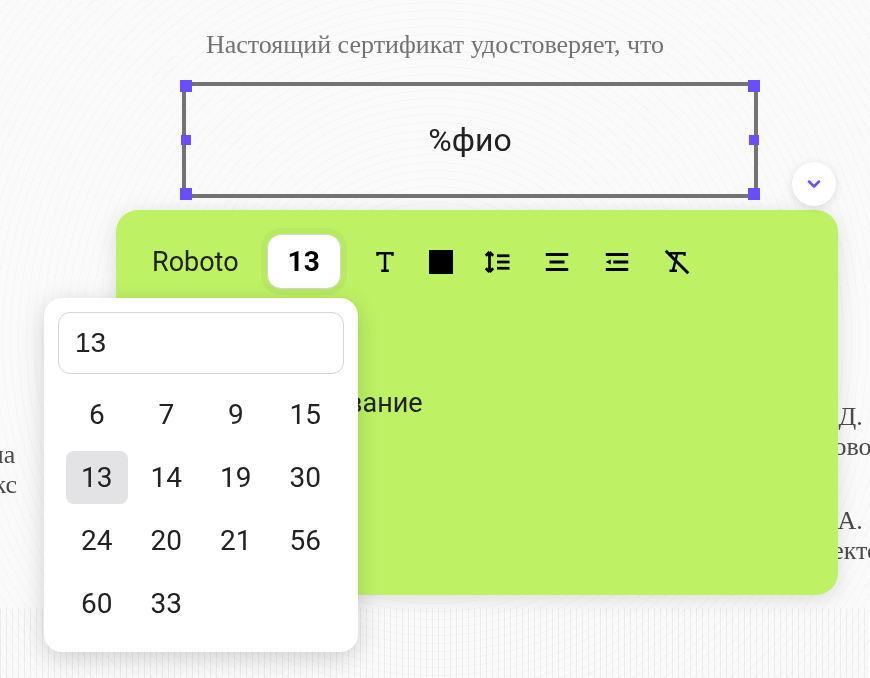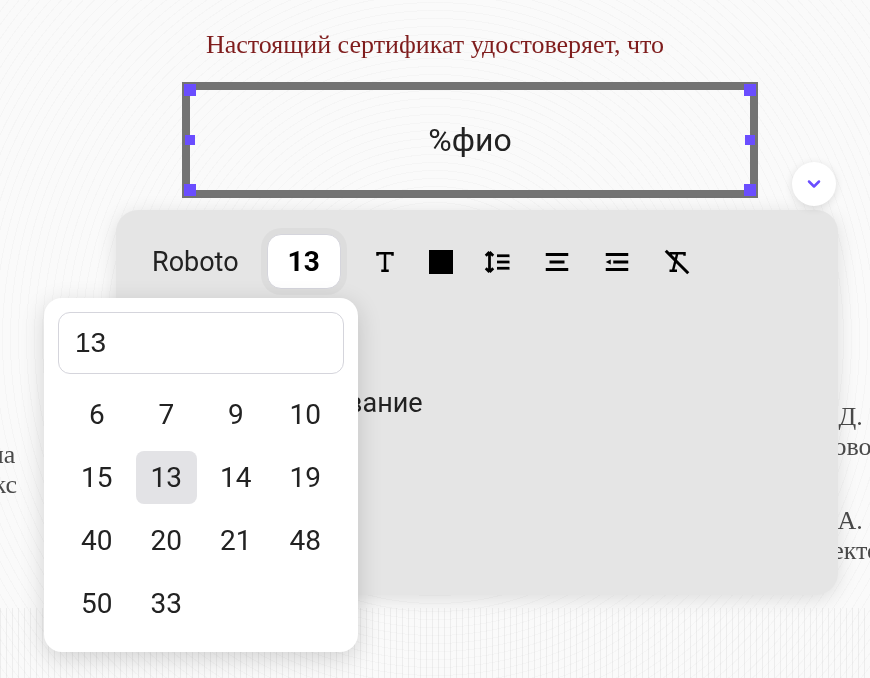--- a/index.html
+++ b/index.html
@@ -16,30 +16,30 @@
       repeating-radial-gradient(circle at 50% 50%, rgba(0,0,0,0.02) 0px, rgba(0,0,0,0.02) 1px, transparent 1px, transparent 8px);
     z-index: 0;
   }
   .cert-header {
     position: absolute;
     top: 30px;
     left: 0; right: 0;
     text-align: center;
     font-family: Georgia, "Times New Roman", serif;
     font-size: 26px;
-    color: #7f1d1d;
+    color: #737373;
     z-index: 1;
   }
   .selected-box {
     position: absolute;
     top: 82px;
     left: 182px;
     width: 576px;
     height: 116px;
-    border: 8px solid #737373;
+    border: 4px solid #737373;
     display: flex;
     align-items: center;
     justify-content: center;
     z-index: 2;
   }
   .selected-box .content {
     font-size: 32px;
     color: #222;
   }
   .handle {
@@ -65,21 +65,21 @@
     display: flex; align-items: center; justify-content: center;
     z-index: 5;
     cursor: pointer;
   }
 
   .toolbar-panel {
     position: absolute;
     top: 210px;
     left: 116px;
     width: 722px;
-    background: #e5e5e5;
+    background: #bef264;
     border-radius: 22px;
     box-shadow: 0 4px 20px rgba(0,0,0,0.12);
     z-index: 4;
     padding-bottom: 10px;
   }
   .toolbar-row {
     display: flex;
     align-items: center;
     gap: 28px;
     padding: 24px 36px 20px 36px;
@@ -266,25 +266,25 @@
     <div class="menu-item danger">блок</div>
   </div>
 </div>
 
 <div class="size-popup">
   <input class="size-input" value="13" style="">
   <div class="size-grid" id="size-grid">
       <div class="size-cell">6</div>
       <div class="size-cell">7</div>
       <div class="size-cell">9</div>
-      <div class="size-cell">10</div>
       <div class="size-cell">15</div>
       <div class="size-cell selected">13</div>
       <div class="size-cell">14</div>
       <div class="size-cell">19</div>
-      <div class="size-cell">40</div>
+      <div class="size-cell">30</div>
+      <div class="size-cell">24</div>
       <div class="size-cell">20</div>
       <div class="size-cell">21</div>
-      <div class="size-cell">48</div>
-      <div class="size-cell">50</div>
+      <div class="size-cell">56</div>
+      <div class="size-cell">60</div>
       <div class="size-cell">33</div>
     </div>
 </div>
 
 </body></html>

